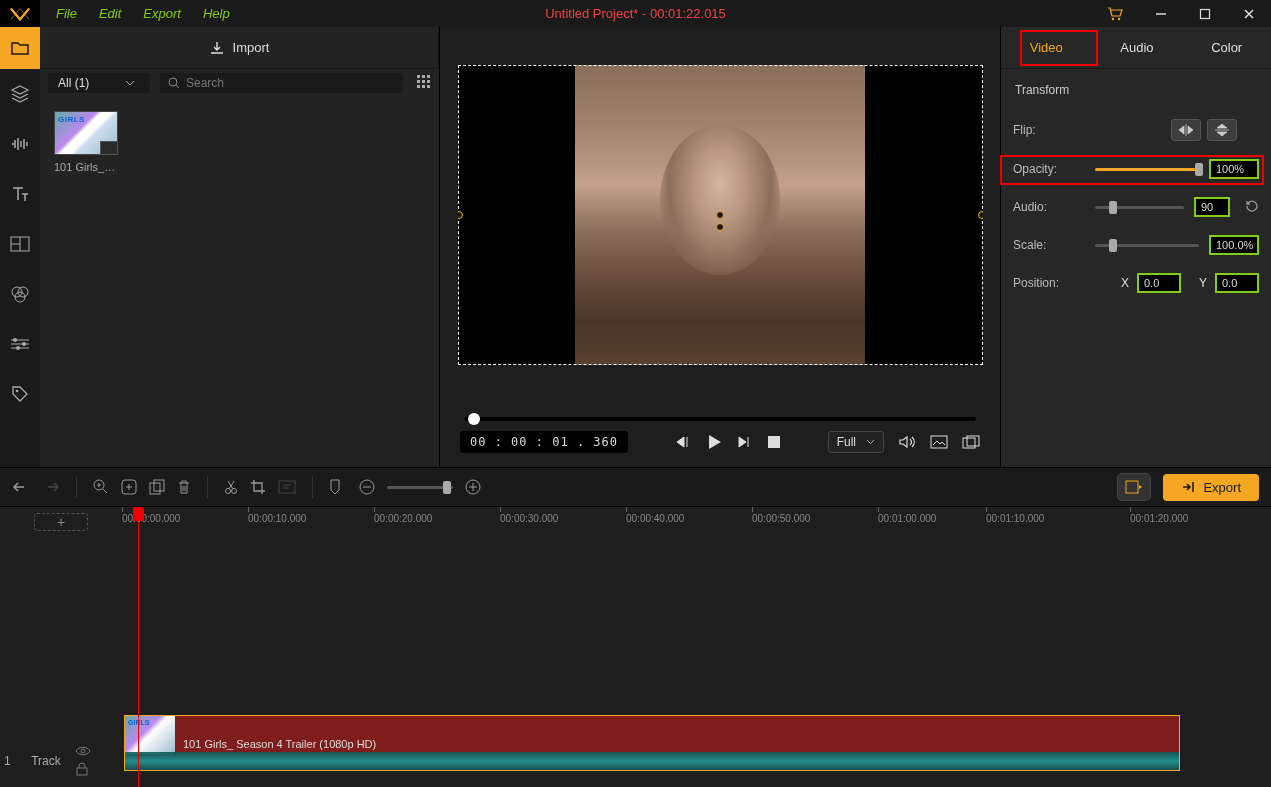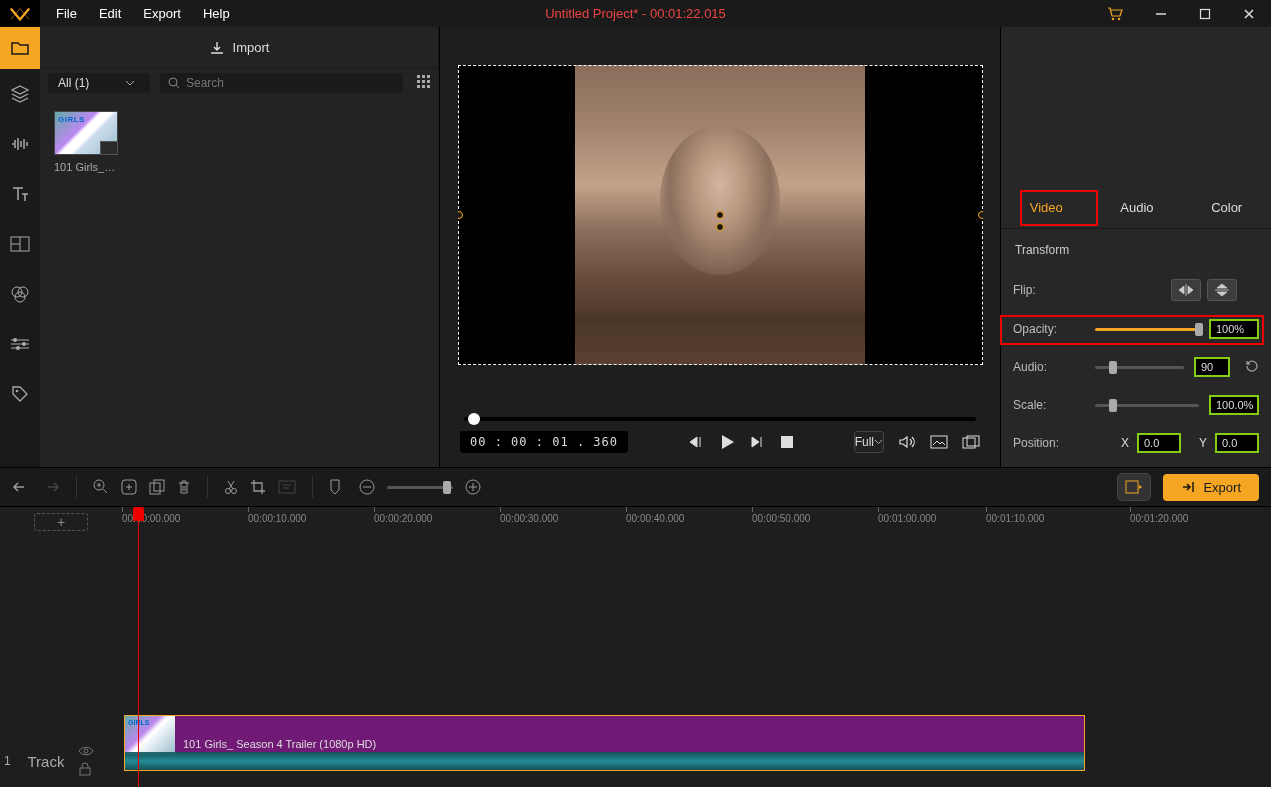--- a/index.html
+++ b/index.html
@@ -3,21 +3,21 @@
 <meta charset="utf-8">
 <style>
 * { box-sizing: border-box; margin: 0; padding: 0; font-family: "Segoe UI", Arial, sans-serif; }
 body { background: #1a1a1a; color: #ddd; width: 1271px; height: 787px; overflow: hidden; font-size: 12px; user-select: none; }
 
 
 .titlebar { height: 27px; background: #1a1a1a; display: flex; align-items: center; position: relative; }
 .logo { width: 40px; height: 27px; background: #000; display: flex; align-items: center; justify-content: center; }
 .logo svg { width: 22px; height: 16px; }
 .menu { display: flex; align-items: center; gap: 2px; margin-left: 6px; }
-.menu-item { padding: 4px 10px; color: #ffffff; cursor: default; font-size: 13px; }
+.menu-item { padding: 4px 10px; color: #84cc16; cursor: default; font-size: 13px; font-style: italic; }
 .title-center { position: absolute; left: 50%; transform: translateX(-50%); color: #ef4444; font-size: 13px; }
 .win-controls { position: absolute; right: 0; display: flex; align-items: center; gap: 0; }
 .cart-icon { width: 28px; height: 27px; display: flex; align-items: center; justify-content: center; color: #f5a623; margin-right: 10px; }
 .win-btn { width: 44px; height: 27px; display: flex; align-items: center; justify-content: center; color: #ddd; }
 
 
 .main-area { height: 440px; display: flex; }
 .left-icon-rail { width: 40px; background: #1a1a1a; display: flex; flex-direction: column; }
 .rail-item { width: 40px; height: 50px; display: flex; align-items: center; justify-content: center; color: #aaa; }
 .rail-item.active { background: #f5a623; color: #1a1a1a; height: 42px; }
@@ -49,23 +49,23 @@
 .sel-handle.r{right:-4px;top:50%;margin-top:-4px;}
 .sel-handle.c{left:50%;top:50%;margin:-4px 0 0 -4px;}
 .sel-handle.cb{left:50%;top:50%;margin:8px 0 0 -4px;}
 .preview-controls { height: 64px; padding: 0 20px; display:flex;flex-direction:column;justify-content:center;gap:10px;}
 .prog-track{height:4px;background:#000;border-radius:2px;position:relative;margin:0 4px;}
 .prog-thumb{position:absolute;left:4px;top:-4px;width:12px;height:12px;background:#fff;border-radius:50%;}
 .controls-row{display:flex;align-items:center;justify-content:space-between;}
 .timecode{background:#000;padding:4px 10px;border-radius:3px;font-family:monospace;font-size:12px;letter-spacing:1px;}
 .play-cluster{display:flex;align-items:center;gap:14px;color:#ddd;}
 .right-cluster{display:flex;align-items:center;gap:14px;color:#ddd;}
-.full-dd{background:#222;border:1px solid #444;border-radius:3px;padding:3px 0;display:flex;align-items:center;font-size:12px;}
-
-.right-panel { width: 270px; background: #272727; display:flex;flex-direction:column;justify-content:flex-end;}
+.full-dd{background:#222;border:1px solid #444;border-radius:3px;padding:3px 8px;display:flex;align-items:center;gap:10px;font-size:12px;}
+
+.right-panel { width: 270px; background: #272727; display:flex;flex-direction:column;}
 .right-tabs{height:42px;display:flex;align-items:center;justify-content:space-around;border-bottom:1px solid #1a1a1a;position:relative;}
 .right-tab{padding:10px 18px;color:#ddd;font-size:13px;position:relative;}
 .right-tab.active{color:#f5a623;}
 .right-tab.active::after{content:"";position:absolute;bottom:-1px;left:14px;right:14px;height:2px;background:#f5a623;}
 .red-box1{position:absolute;border:2px solid #e00;pointer-events:none;z-index:5;}
 .transform-section{padding:14px 12px;display:flex;flex-direction:column;gap:18px;position:relative;}
 .transform-title{padding:0 2px 4px;color:#ccc;}
 .prop-row{display:flex;align-items:center;gap:10px;position:relative;}
 .prop-label{width:52px;color:#bbb;font-size:12px;}
 .flip-btns{display:flex;gap:6px;margin-left:auto;margin-right:22px;}
@@ -88,30 +88,30 @@
 .zoom-slider .slider-thumb{left:56px;}
 .spacer{flex:1;}
 .export-pill{background:#333;width:34px;height:28px;border-radius:5px;display:flex;align-items:center;justify-content:center;color:#f5a623;border:1px solid #444;}
 .export-btn{background:#f5a623;color:#1a1a1a;padding:6px 18px;border-radius:4px;display:flex;align-items:center;gap:8px;font-size:13px;font-weight:500;}
 
 
 .timeline-area{height:280px;background:#1e1e1e;display:flex;}
 .timeline-left{width:122px;background:#1e1e1e;display:flex;flex-direction:column;}
 .add-track-btn{margin:6px 34px 6px 34px;border:1px dashed #555;height:18px;display:flex;align-items:center;justify-content:center;color:#888;border-radius:3px;font-size:14px;}
 .track-label-row{height:58px;display:flex;align-items:center;justify-content:center;gap:14px;color:#aaa;position:absolute;margin-top:225px;width:122px;}
-.track-label{font-size:15px;}
+.track-label{font-size:12px;}
 .track-eye-col{display:flex;flex-direction:column;gap:6px;color:#777;}
 .timeline-right{flex:1;position:relative;overflow:hidden;}
 .time-ruler{height:28px;position:relative;color:#888;font-size:10px;}
 .ruler-tick{position:absolute;top:6px;}
 .ruler-tick::before{content:"";position:absolute;left:0;top:-6px;width:1px;height:5px;background:#666;}
 .playhead{position:absolute;top:0;bottom:0;width:1px;background:#e00;z-index:3;}
 .playhead::before{content:"";position:absolute;top:0;left:-5px;width:11px;height:14px;background:#e00;border-radius:2px 2px 0 0;}
 .track-lane{position:absolute;left:0;right:0;height:58px;top:208px;}
-.clip{position:absolute;left:2px;top:0;height:56px;width:961px;background:#701a75;border:1px solid #f5a623;overflow:hidden;}
+.clip{position:absolute;left:2px;top:0;height:56px;width:1056px;background:#7f1d1d;border:1px solid #f5a623;overflow:hidden;}
 .clip-thumb{position:absolute;left:0;top:0;width:50px;height:38px;background:linear-gradient(135deg,#6aa,#b8e 40%,#fff 50%,#9bc);}
 .clip-thumb::after{content:"GIRLS";position:absolute;top:3px;left:3px;font-size:7px;color:#0066cc;font-weight:bold;}
 .clip-label{position:absolute;left:58px;top:22px;font-size:11px;color:#ddd;}
 .clip-audio{position:absolute;left:0;right:0;bottom:0;height:18px;background:linear-gradient(180deg,#0d5555 0%,#1a9999 50%,#0d5555 100%);opacity:0.9;}
 </style>
 </head>
 <body>
 
 <div class="titlebar">
   <div class="logo">

